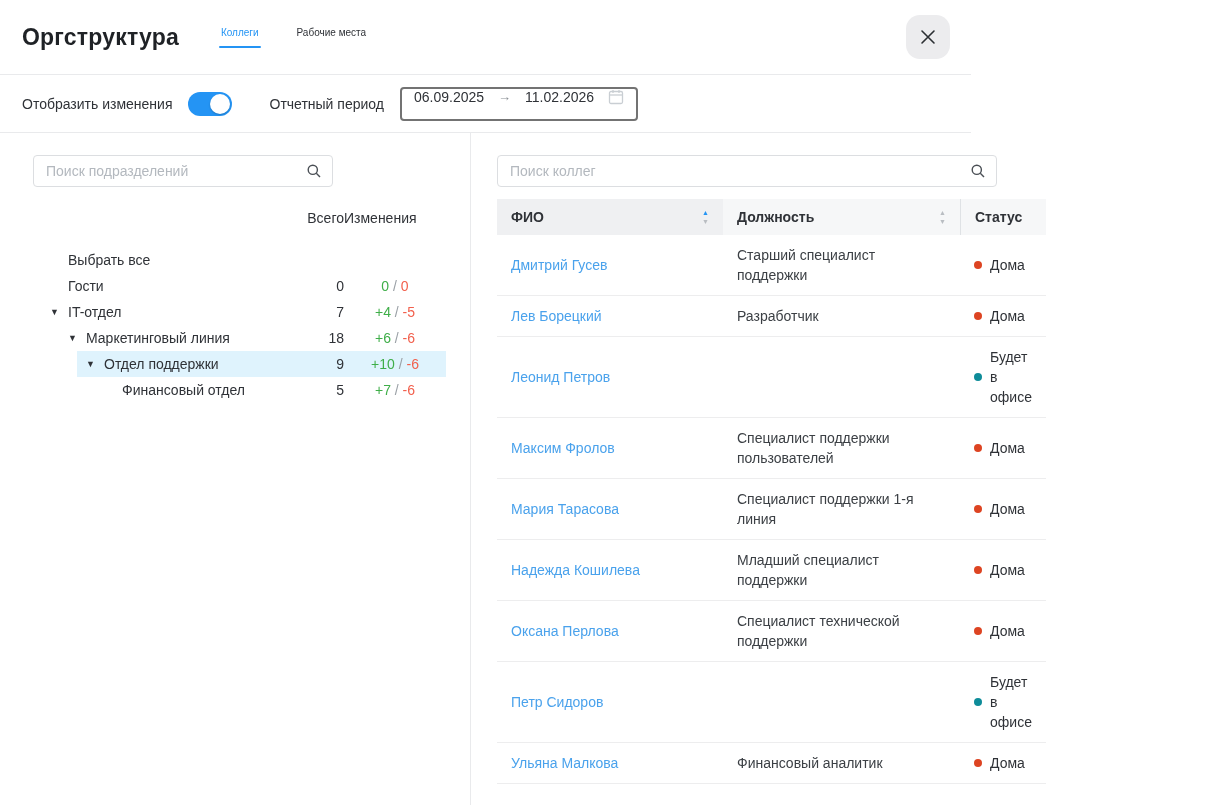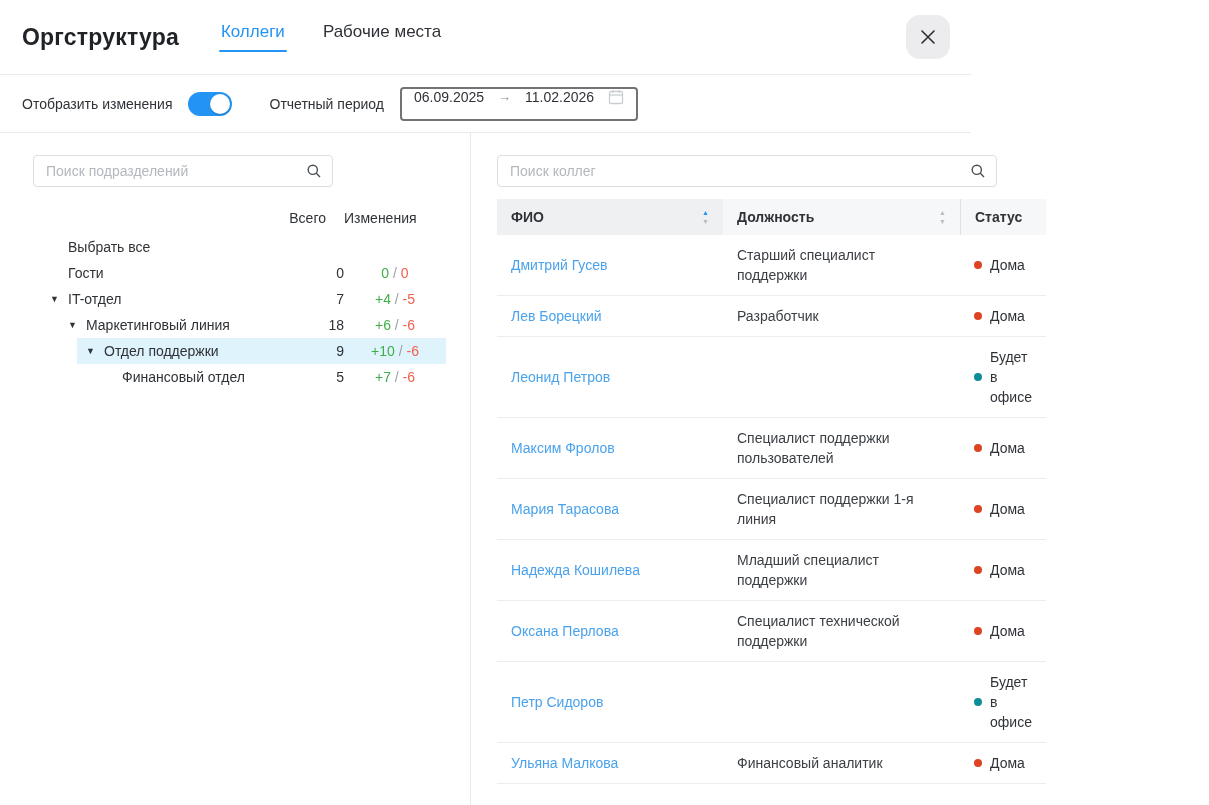--- a/index.html
+++ b/index.html
@@ -11,21 +11,21 @@
   }
   .app { width: 971px; height: 805px; background: #fff; display: flex; flex-direction: column; }
 
   
   .header {
     height: 75px; flex: 0 0 75px; display: flex; align-items: center;
     padding: 0 21px 0 22px; border-bottom: 1px solid #e9eaec;
   }
   .page-title { font-size: 23px; font-weight: 700; letter-spacing: .2px; color: #1f2226; }
   .tabs { display: flex; margin-left: 40px; gap: 34px; align-self: stretch; align-items: center; }
-  .tab { position: relative; font-size: 17px; color: #2f3237; cursor: pointer; padding: 4px 2px 14px; text-align: center; }
+  .tab { position: relative; font-size: 10px; color: #2f3237; cursor: pointer; padding: 4px 2px 14px; text-align: center; }
   .tab.active { color: var(--accent); }
   .tab.active::after {
     content: ""; position: absolute; left: 0; right: 0; bottom: 4px; height: 2px;
     background: var(--accent); border-radius: 1px;
   }
   .close-btn {
     margin-left: auto; width: 44px; height: 44px; border: none; border-radius: 14px;
     background: #ececee; display: flex; align-items: center; justify-content: center; cursor: pointer;
   }
 
@@ -64,25 +64,25 @@
     display: flex; align-items: center; padding: 0 10px 0 12px; background: #fff;
   }
   .search-box input {
     border: none; outline: none; flex: 1; font: inherit; color: #2f3237; background: transparent;
   }
   .search-box input::placeholder { color: #b3b8be; }
   .left-panel .search-box { width: 300px; margin-left: 11px; }
   .right-panel .search-box { width: 500px; }
 
   
-  .tree-head { display: flex; align-items: center; margin-top: 22px; height: 18px; gap: 18px; }
+  .tree-head { display: flex; align-items: center; margin-top: 22px; height: 18px; }
   .tree-head .spacer { flex: 1; }
   .tree-head .h-total { width: 64px; text-align: right; }
   .tree-head .h-changes { width: 102px; text-align: left; }
-  .select-all { height: 26px; margin-top: 7px; display: flex; align-items: center; padding-left: 46px; cursor: pointer; }
+  .select-all { height: 26px; margin-top: 20px; display: flex; align-items: center; padding-left: 46px; cursor: pointer; }
   .tree-rows { }
   .tree-row { height: 26px; display: flex; align-items: center; cursor: pointer; }
   .tree-row.selected { background: linear-gradient(90deg, transparent 55px, var(--sel-bg) 55px); }
   .tree-row .tri { width: 18px; font-size: 9px; color: #2f3237; flex: 0 0 18px; }
   .tree-row .tname { flex: 1; min-width: 0; white-space: nowrap; }
   .tree-row .ttotal { width: 64px; text-align: right; flex: 0 0 64px; }
   .tree-row .tchanges { width: 102px; text-align: center; flex: 0 0 102px; white-space: nowrap; }
   .tadd { color: var(--green); }
   .tsep { color: #9aa0a6; }
   .trem { color: var(--red); }

